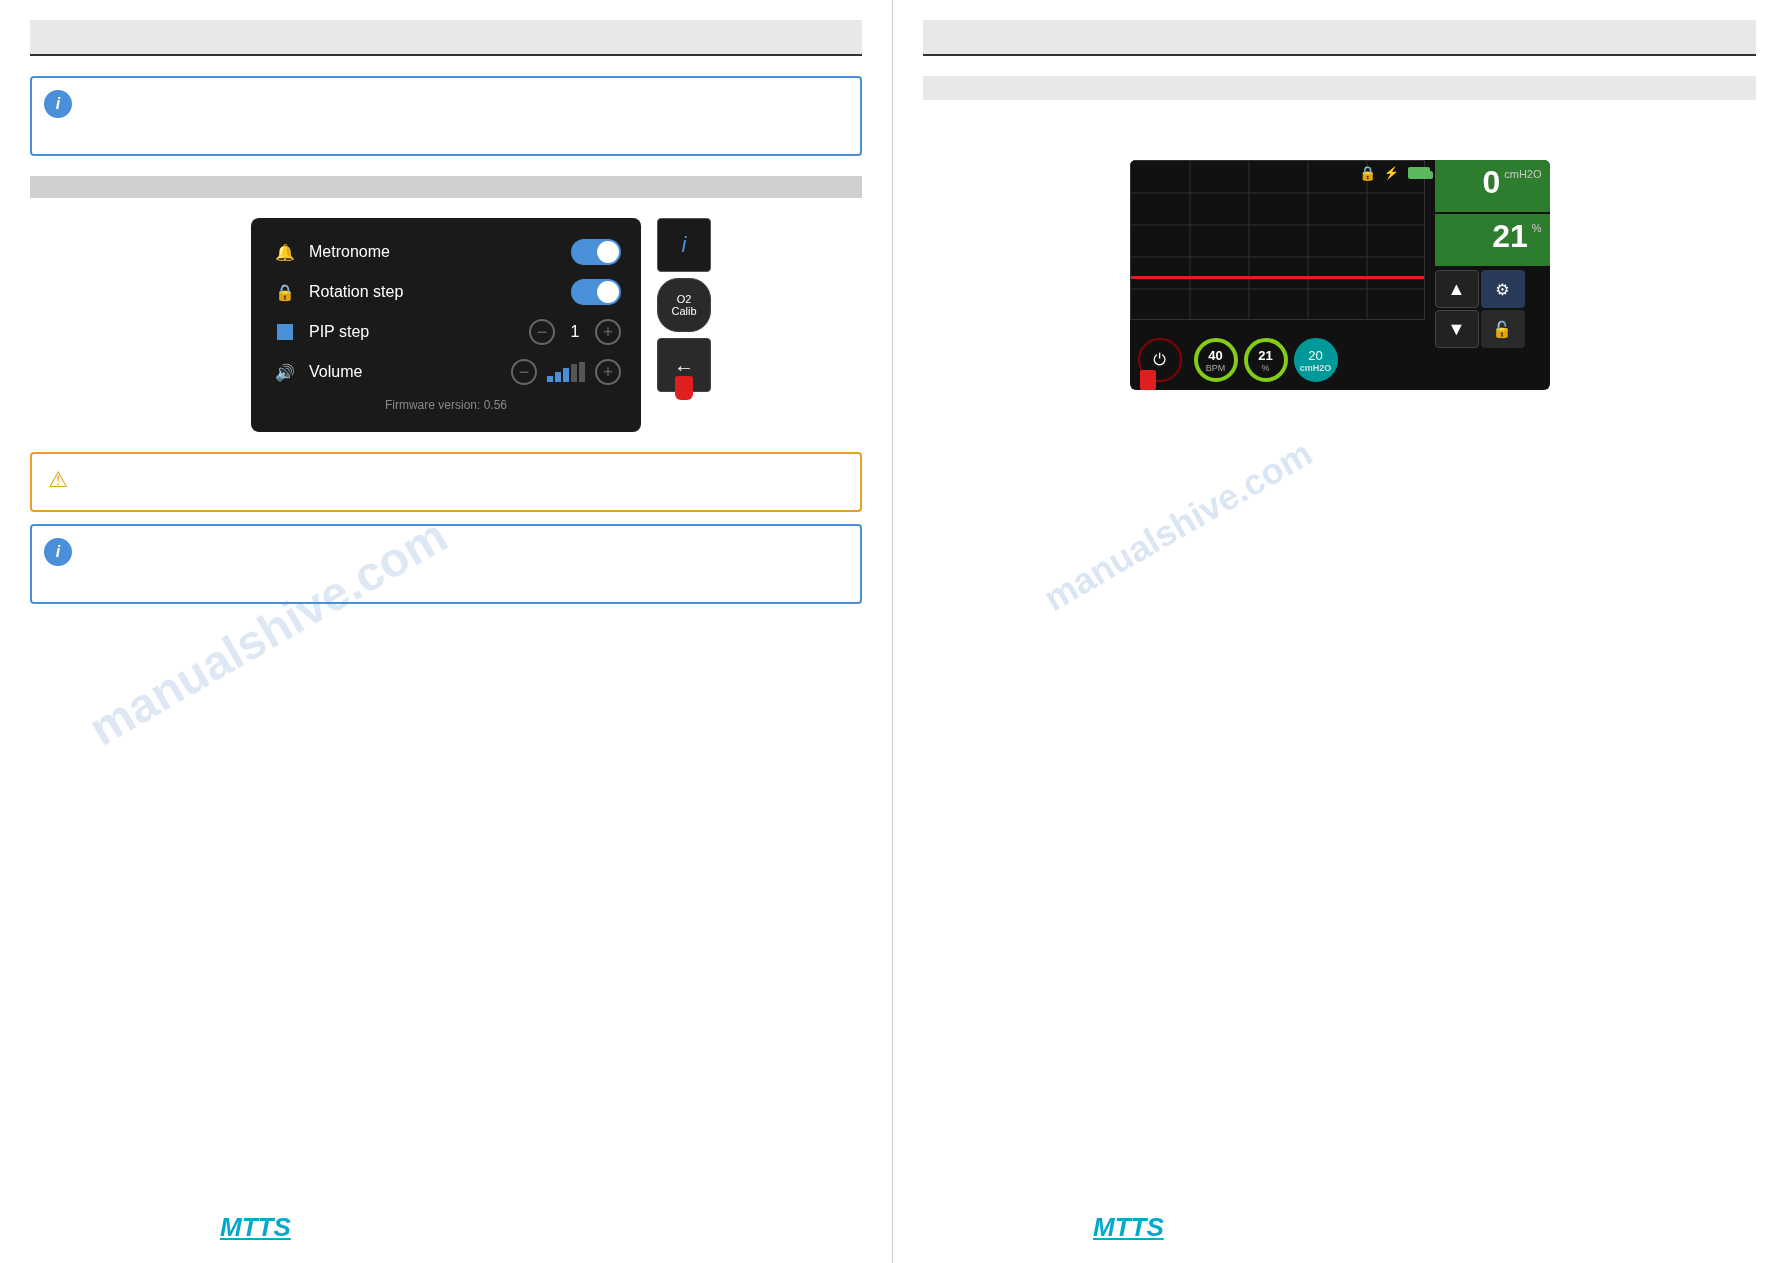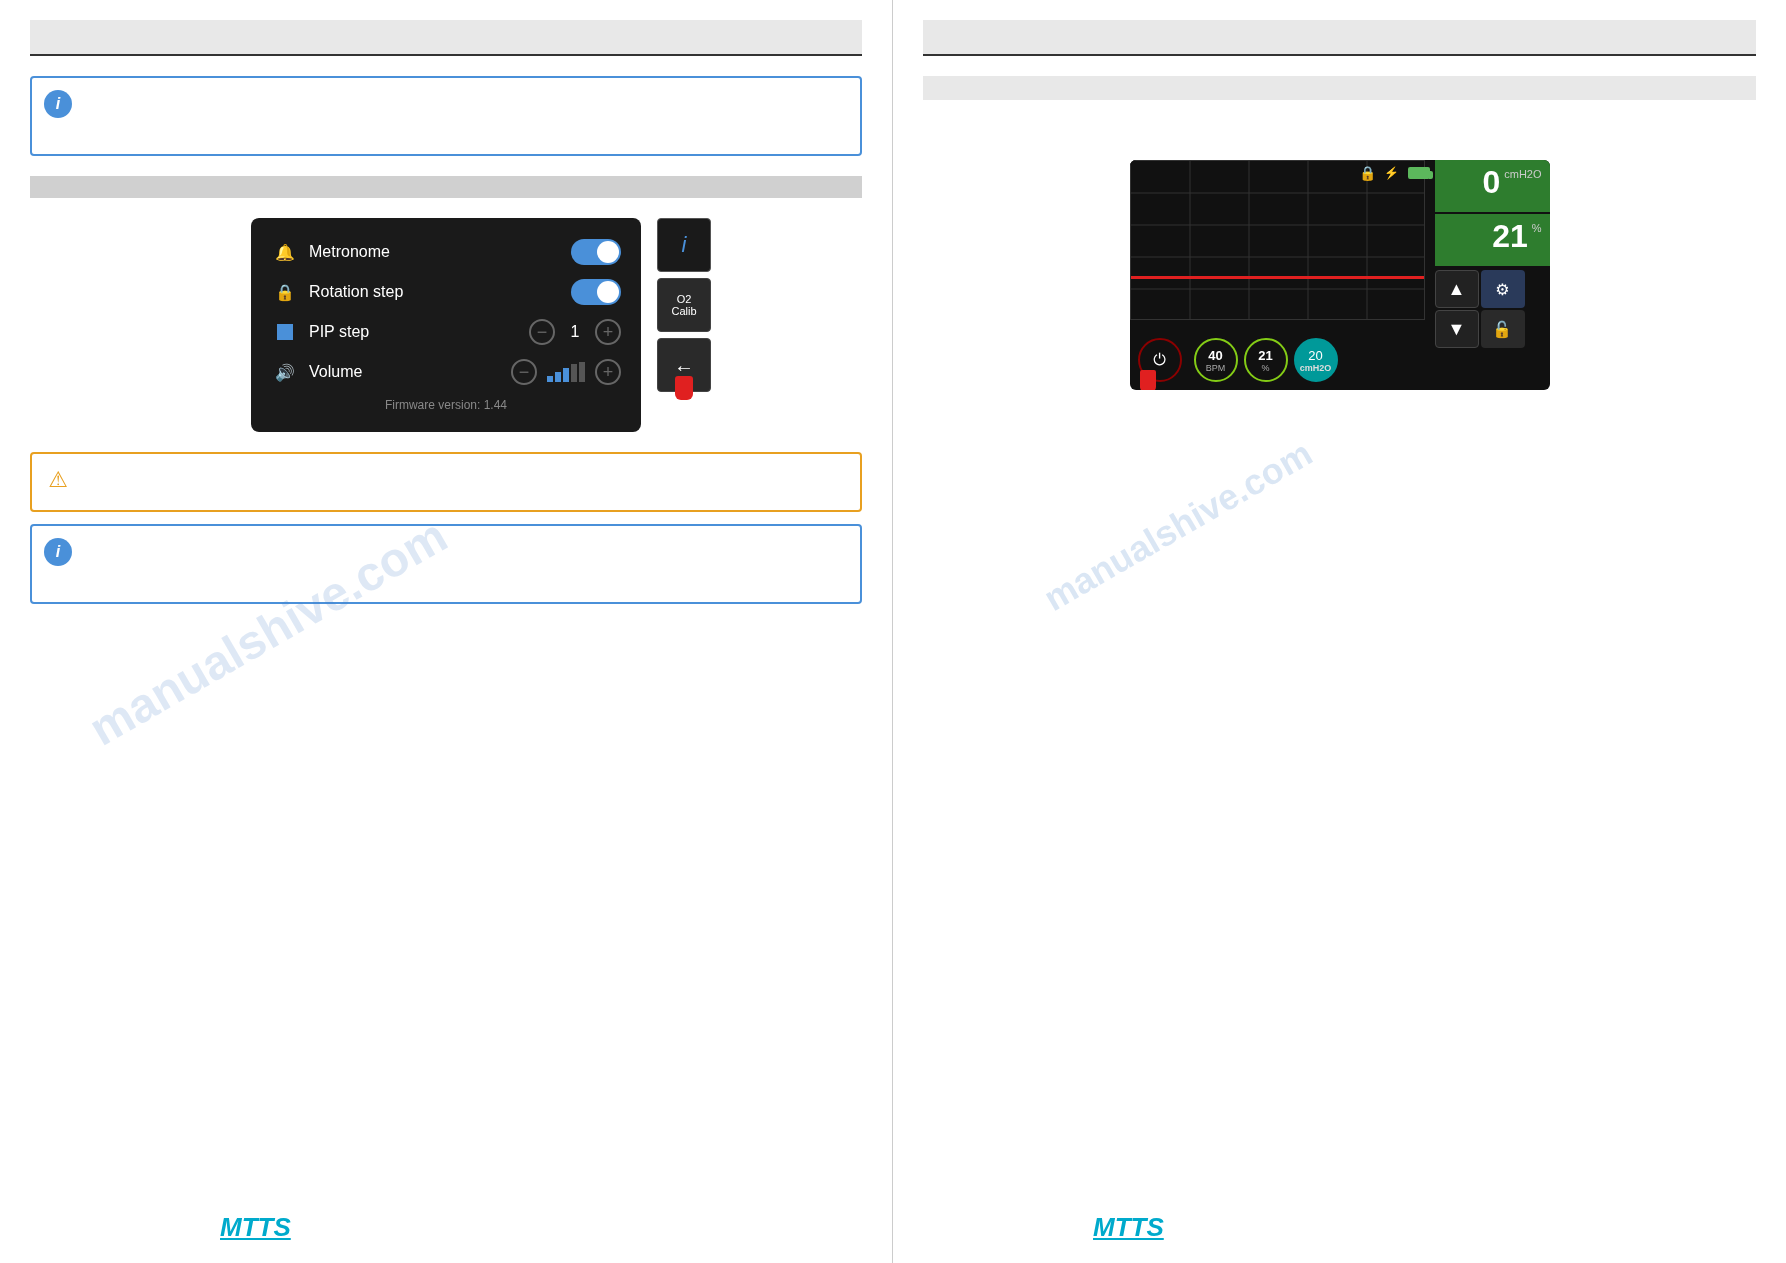--- a/index.html
+++ b/index.html
@@ -301,21 +301,21 @@
       align-items: center;
       padding: 8px;
       gap: 6px;
     }
 
     .monitor-control-btn {
       width: 44px;
       height: 44px;
       border-radius: 50%;
       background: transparent;
-      border: 2px solid #84cc16;
+      border: 4px solid #84cc16;
       color: white;
       display: flex;
       flex-direction: column;
       align-items: center;
       justify-content: center;
       font-size: 10px;
       cursor: pointer;
     }
 
     .monitor-control-btn.power {
@@ -503,25 +503,25 @@
               <div class="vol-bar" style="height:6px;"></div>
               <div class="vol-bar" style="height:10px;"></div>
               <div class="vol-bar" style="height:14px;"></div>
               <div class="vol-bar vol-bar-off" style="height:18px;"></div>
               <div class="vol-bar vol-bar-off" style="height:20px;"></div>
             </div>
             <div class="step-btn">+</div>
           </div>
         </div>
 
-        <div class="firmware-text">Firmware version: 1.44</div>
+        <div class="firmware-text">Firmware version: 0.56</div>
 
         <div style="position: absolute; right: -70px; top: 0; display: flex; flex-direction: column; gap: 6px;">
           <div class="side-btn info-btn" style="font-style:italic;font-size:22px;color:#4a90d9;">i</div>
-          <div class="side-btn" style="font-size:11px;text-align:center;color:white;padding:4px;">
+          <div class="side-btn" style="font-size:11px;text-align:center;color:white;padding:4px;border-radius:21px;">
             O2<br>Calib
             <div style="position:absolute;bottom:-8px;left:50%;transform:translateX(-50%);width:18px;height:24px;background:#e02020;border-radius:3px 3px 6px 6px;"></div>
           </div>
           <div class="side-btn" style="color:white;font-size:20px;">←</div>
         </div>
 
       </div>
     </div>
 
     <div class="warning-box" style="margin-top: 20px;">

